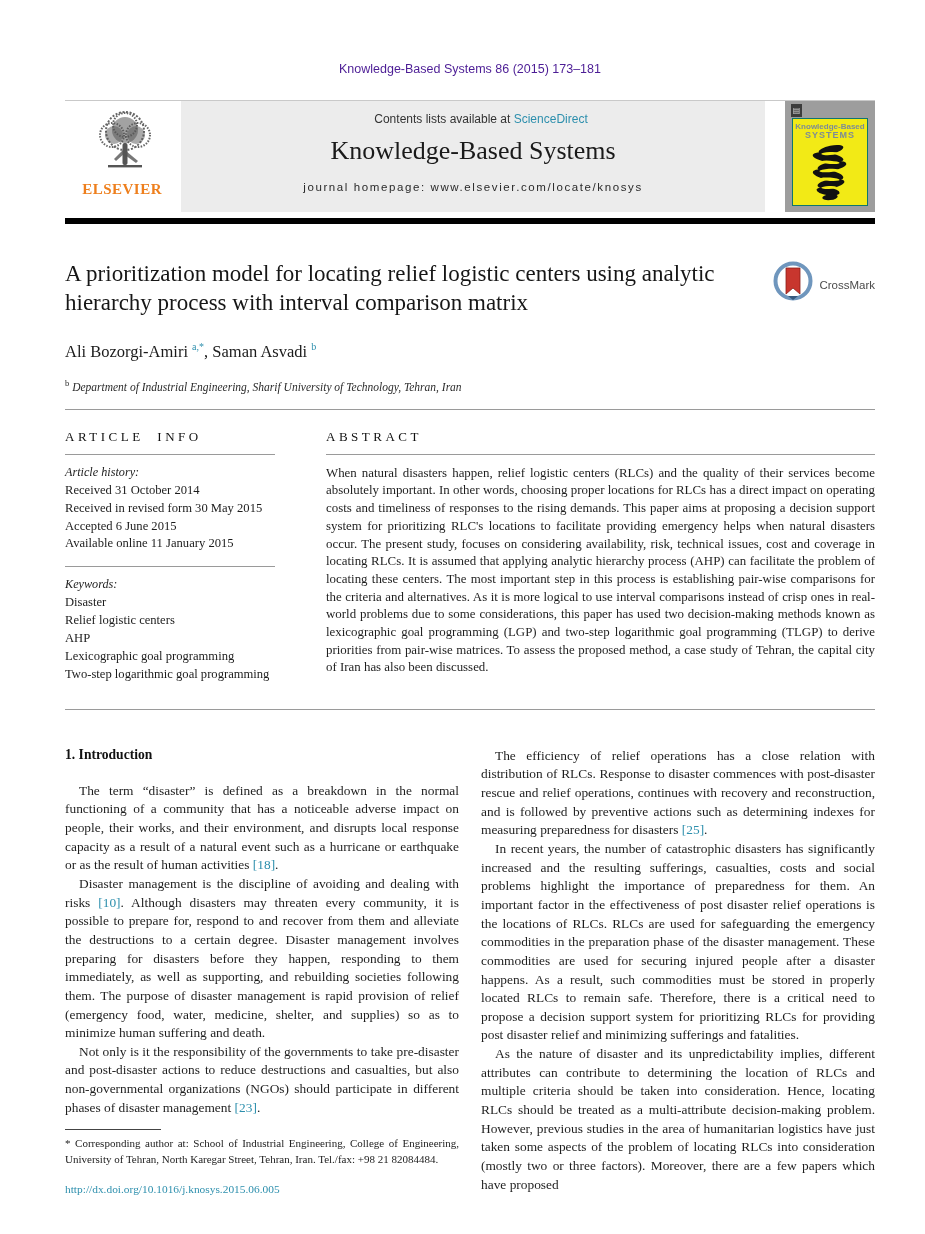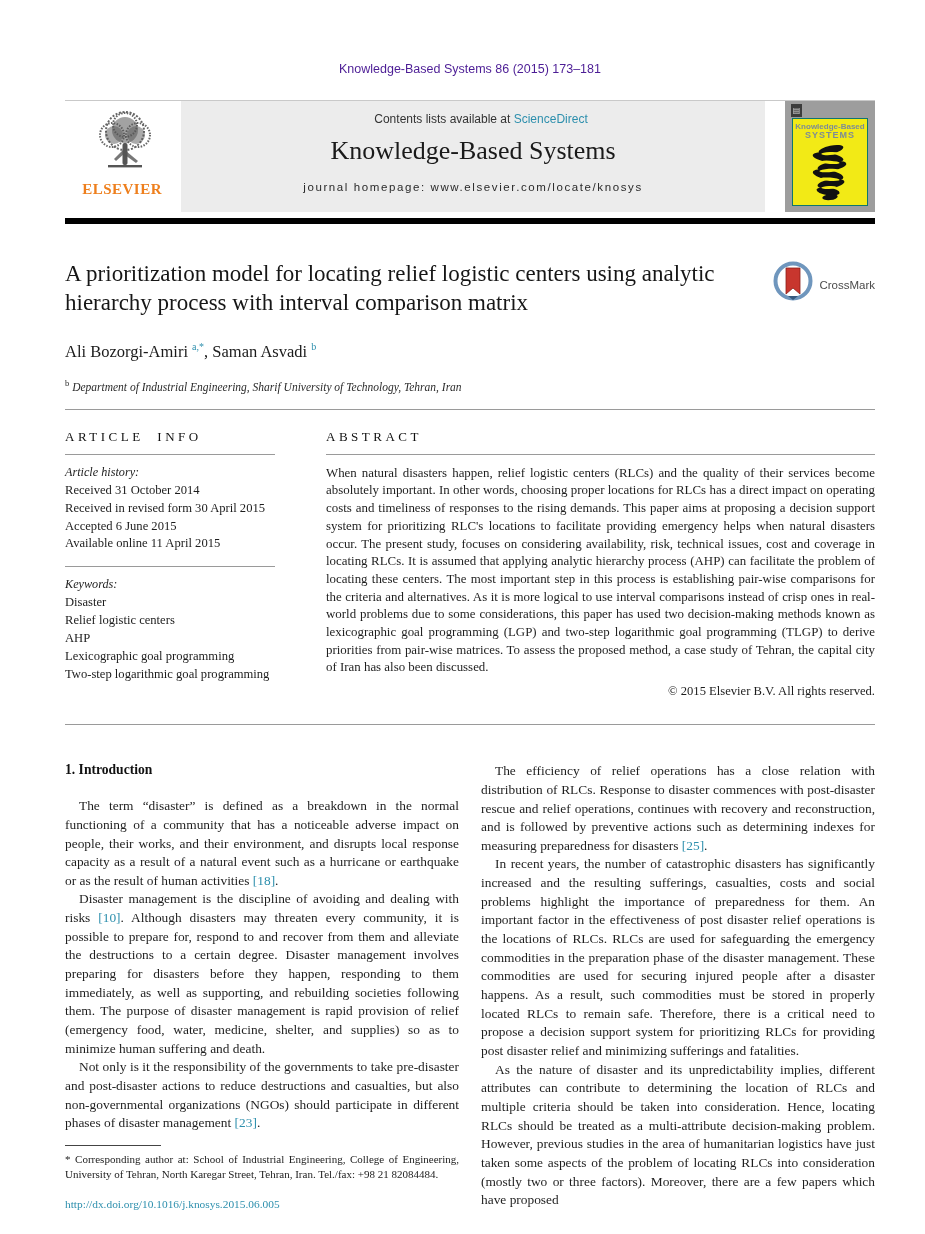--- a/index.html
+++ b/index.html
@@ -169,36 +169,35 @@
   </div>
 
   <div class="rule-full rule-top-info"></div>
 
   <div class="info-abstract">
     <div class="info-col">
       <div class="col-heading">ARTICLE INFO</div>
       <div class="heading-rule"></div>
       <div class="history-label">Article history:</div>
       <div class="history-line">Received 31 October 2014</div>
-      <div class="history-line">Received in revised form 30 April 2015</div>
+      <div class="history-line">Received in revised form 30 May 2015</div>
       <div class="history-line">Accepted 6 June 2015</div>
-      <div class="history-line">Available online 11 April 2015</div>
+      <div class="history-line">Available online 11 January 2015</div>
       <div class="keywords-rule"></div>
       <div class="keywords-label">Keywords:</div>
       <div class="keyword-line">Disaster</div>
       <div class="keyword-line">Relief logistic centers</div>
       <div class="keyword-line">AHP</div>
       <div class="keyword-line">Lexicographic goal programming</div>
       <div class="keyword-line">Two-step logarithmic goal programming</div>
     </div>
     <div class="abs-col">
       <div class="col-heading">ABSTRACT</div>
       <div class="heading-rule"></div>
       <div class="abs-text">When natural disasters happen, relief logistic centers (RLCs) and the quality of their services become absolutely important. In other words, choosing proper locations for RLCs has a direct impact on operating costs and timeliness of responses to the rising demands. This paper aims at proposing a decision support system for prioritizing RLC's locations to facilitate providing emergency helps when natural disasters occur. The present study, focuses on considering availability, risk, technical issues, cost and coverage in locating RLCs. It is assumed that applying analytic hierarchy process (AHP) can facilitate the problem of locating these centers. The most important step in this process is establishing pair-wise comparisons for the criteria and alternatives. As it is more logical to use interval comparisons instead of crisp ones in real-world problems due to some considerations, this paper has used two decision-making methods known as lexicographic goal programming (LGP) and two-step logarithmic goal programming (TLGP) to derive priorities from pair-wise matrices. To assess the proposed method, a case study of Tehran, the capital city of Iran has also been discussed.</div>
-      <div class="abs-copyright">© 2015 Elsevier B.V. All rights reserved.</div>
     </div>
   </div>
 
   <div class="rule-full rule-divider"></div>
 
   <div class="columns">
     <div class="col-left">
       <h2 class="section-heading">1. Introduction</h2>
       <p class="body-par">The term “disaster” is defined as a breakdown in the normal functioning of a community that has a noticeable adverse impact on people, their works, and their environment, and disrupts local response capacity as a result of a natural event such as a hurricane or earthquake or as the result of human activities <span class="ref">[18]</span>.</p>
       <p class="body-par">Disaster management is the discipline of avoiding and dealing with risks <span class="ref">[10]</span>. Although disasters may threaten every community, it is possible to prepare for, respond to and recover from them and alleviate the destructions to a certain degree. Disaster management involves preparing for disasters before they happen, responding to them immediately, as well as supporting, and rebuilding societies following them. The purpose of disaster management is rapid provision of relief (emergency food, water, medicine, shelter, and supplies) so as to minimize human suffering and death.</p>

